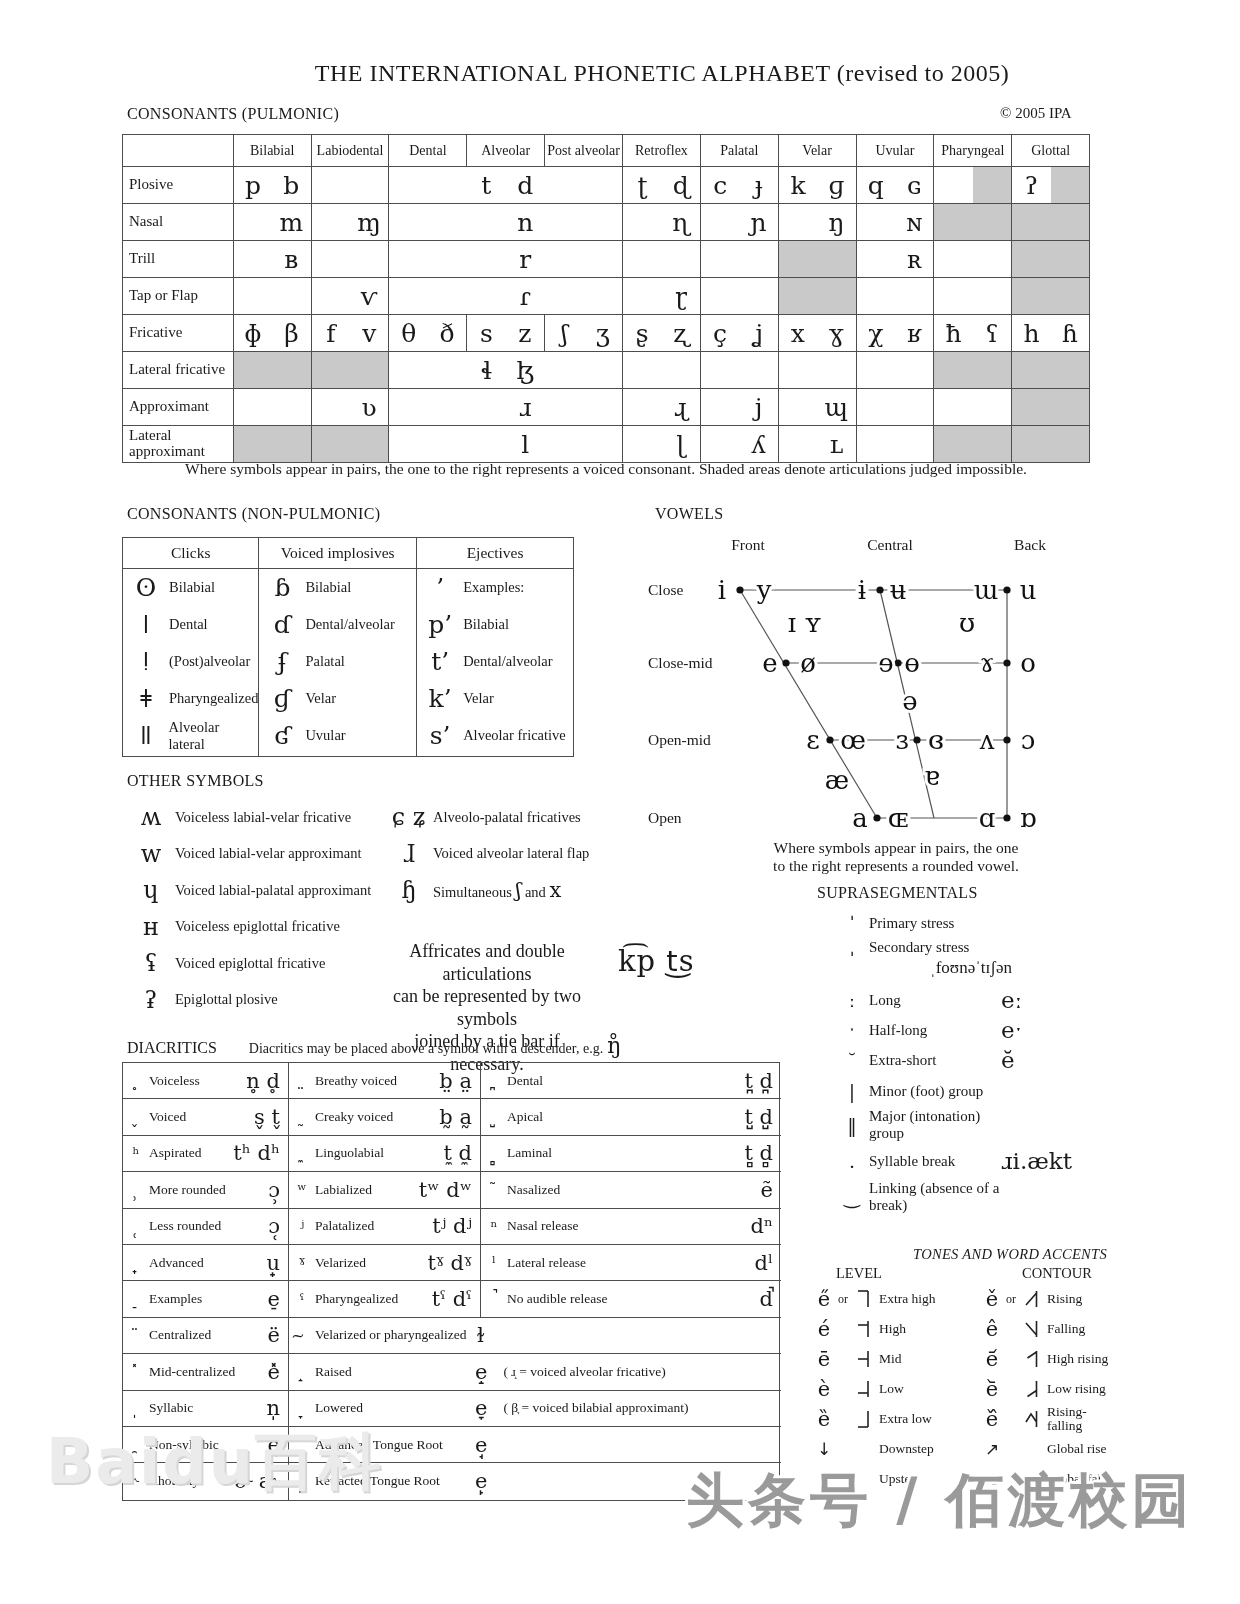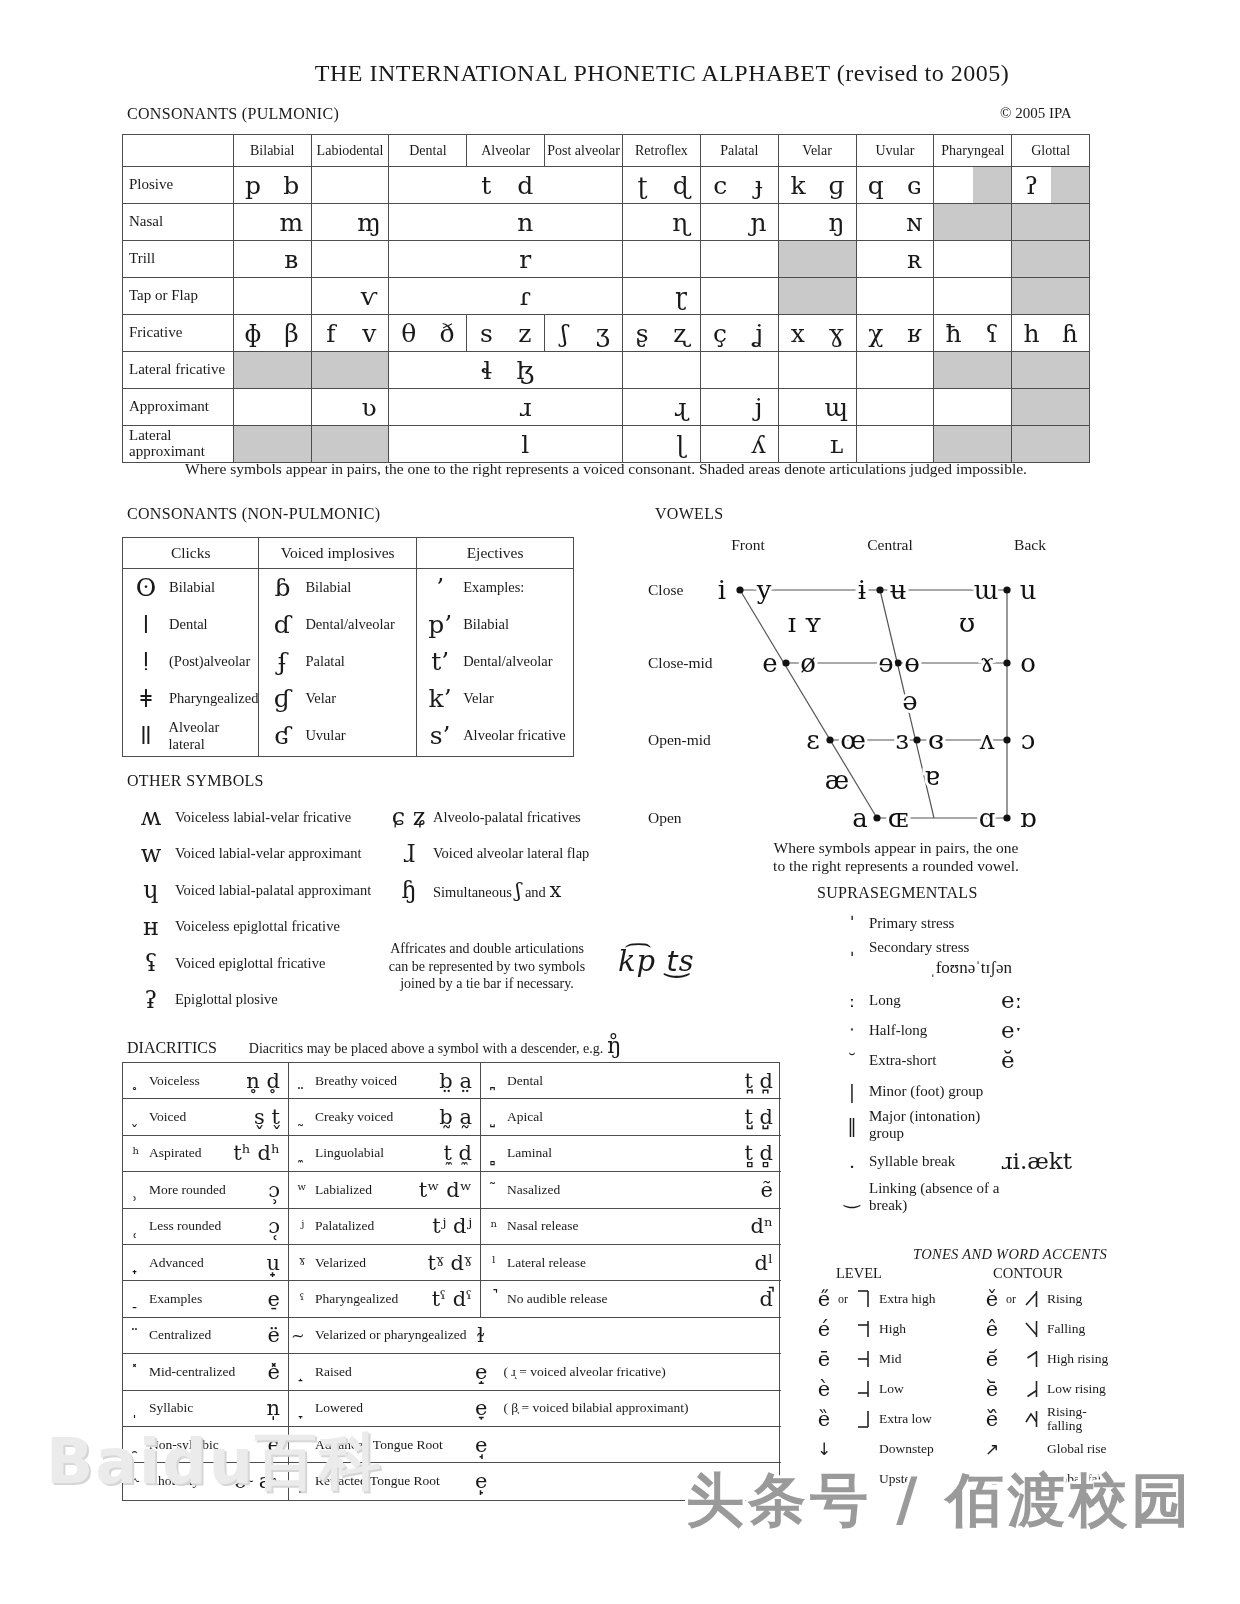--- a/index.html
+++ b/index.html
@@ -45,22 +45,22 @@
   .vline{stroke:#555;stroke-width:1.2;}
   .vdot{fill:#111;}
   
   .os-h{left:127px;top:772px;}
   #oslist-l{position:absolute;left:127px;top:799px;width:258px;}
   #oslist-r{position:absolute;left:385px;top:799px;width:268px;}
   .osrow{height:36.5px;display:flex;align-items:center;}
   .ossym{width:48px;text-align:center;font-size:24px;}
   .oslab{font-size:14.5px;}
   .osbig{font-size:21px;font-family:"DejaVu Serif",serif;}
-  .aff-note{position:absolute;left:380px;top:940px;width:214px;text-align:center;font-size:14px;line-height:1.25;}
-  .aff-ex{position:absolute;left:618px;top:944px;font-size:29px;letter-spacing:1px;font-style:italic;}
+  .aff-note{position:absolute;left:380px;top:940px;width:214px;text-align:center;font-size:18px;line-height:1.25;}
+  .aff-ex{position:absolute;left:618px;top:944px;font-size:29px;letter-spacing:1px;}
   
   .ss-h{left:817px;top:884px;}
   #sslist{position:absolute;left:835px;top:910px;width:300px;}
   .ssrow{display:flex;align-items:center;}
   .sssym{width:34px;text-align:center;font-size:19px;flex:none;}
   .sslab{width:132px;font-size:15px;flex:none;}
   .ssex{font-size:23px;}
   .ssexline{font-size:17px;padding-left:95px;font-family:Liberation Serif, serif;}
   
   .dia-head{position:absolute;left:127px;top:1033px;}
@@ -80,21 +80,21 @@
   .dspan .dex{padding-right:0;margin-left:10px;}
   .dnote{font-size:13.5px;margin-left:16px;}
   
   .tones{position:absolute;left:810px;top:1246px;width:400px;}
   .tones-title{text-align:center;font-size:14.5px;letter-spacing:.3px;font-style:italic;}
   .tones-cols{display:flex;margin-top:2px;}
   .tcol-h{font-size:14.5px;margin-bottom:2px;}
   #tlevel{width:168px;}
   #tcontour{width:230px;}
   #tlevel .tcol-h{margin-left:26px;}
-  #tcontour .tcol-h{margin-left:15px;}
+  #tcontour .tcol-h{margin-left:44px;}
   .trow{height:30px;display:flex;align-items:center;}
   .tsym{width:28px;text-align:center;font-size:21px;font-family:"DejaVu Serif","DejaVu Sans",serif;flex:none;}
   .tsym.arr{font-size:17px;font-family:"DejaVu Sans",sans-serif;}
   .tor{width:18px;font-size:12px;flex:none;}
   .ticon{width:18px;height:22px;flex:none;display:flex;align-items:center;}
   .tlab{font-size:13.5px;line-height:1.05;margin-left:5px;width:70px;}
   .tlab.nw{white-space:nowrap;width:auto;}
   
   .wm-left{position:absolute;left:46px;top:1420px;font:bold 62px "DejaVu Sans","Liberation Sans",sans-serif;
            color:#ebebeb;text-shadow:2px 2px 0 #d6d6d6;letter-spacing:2px;}

